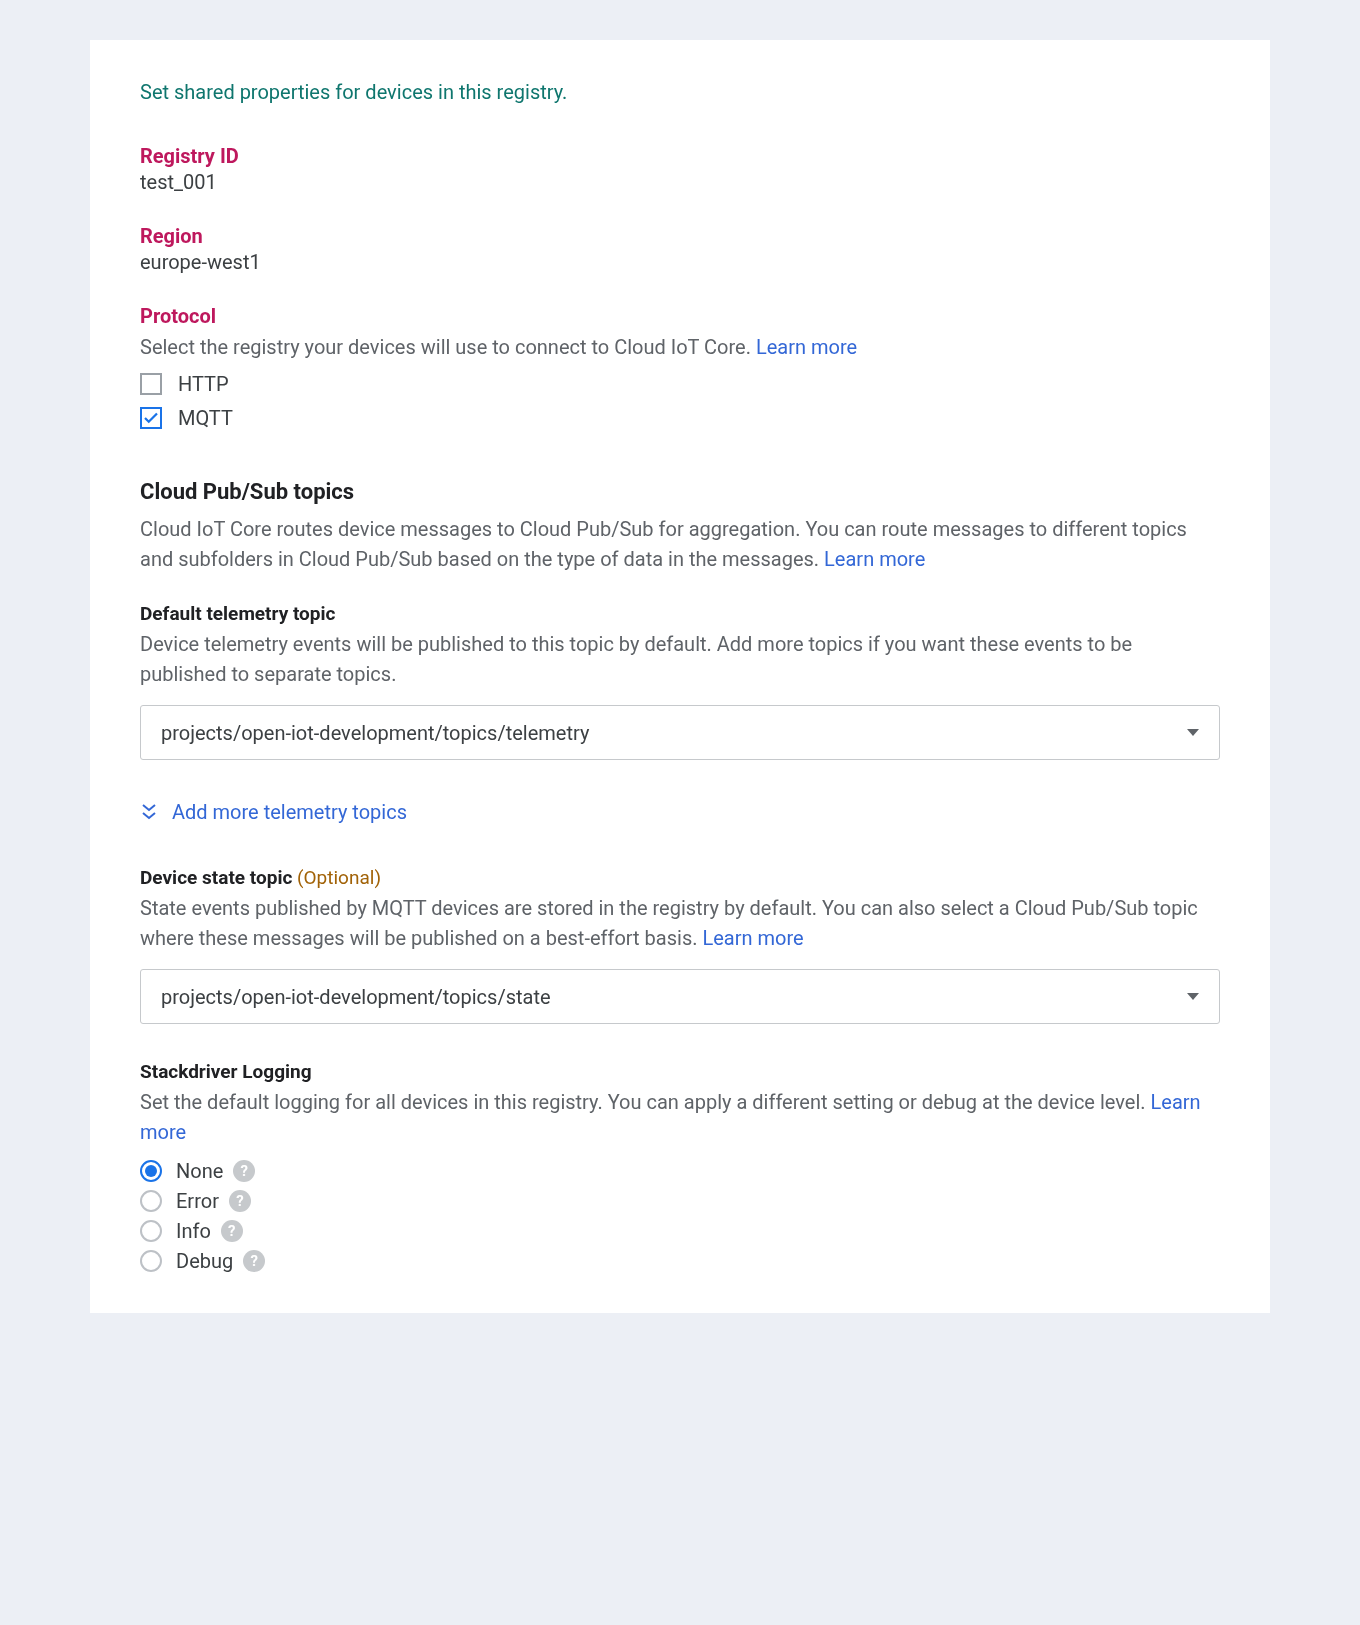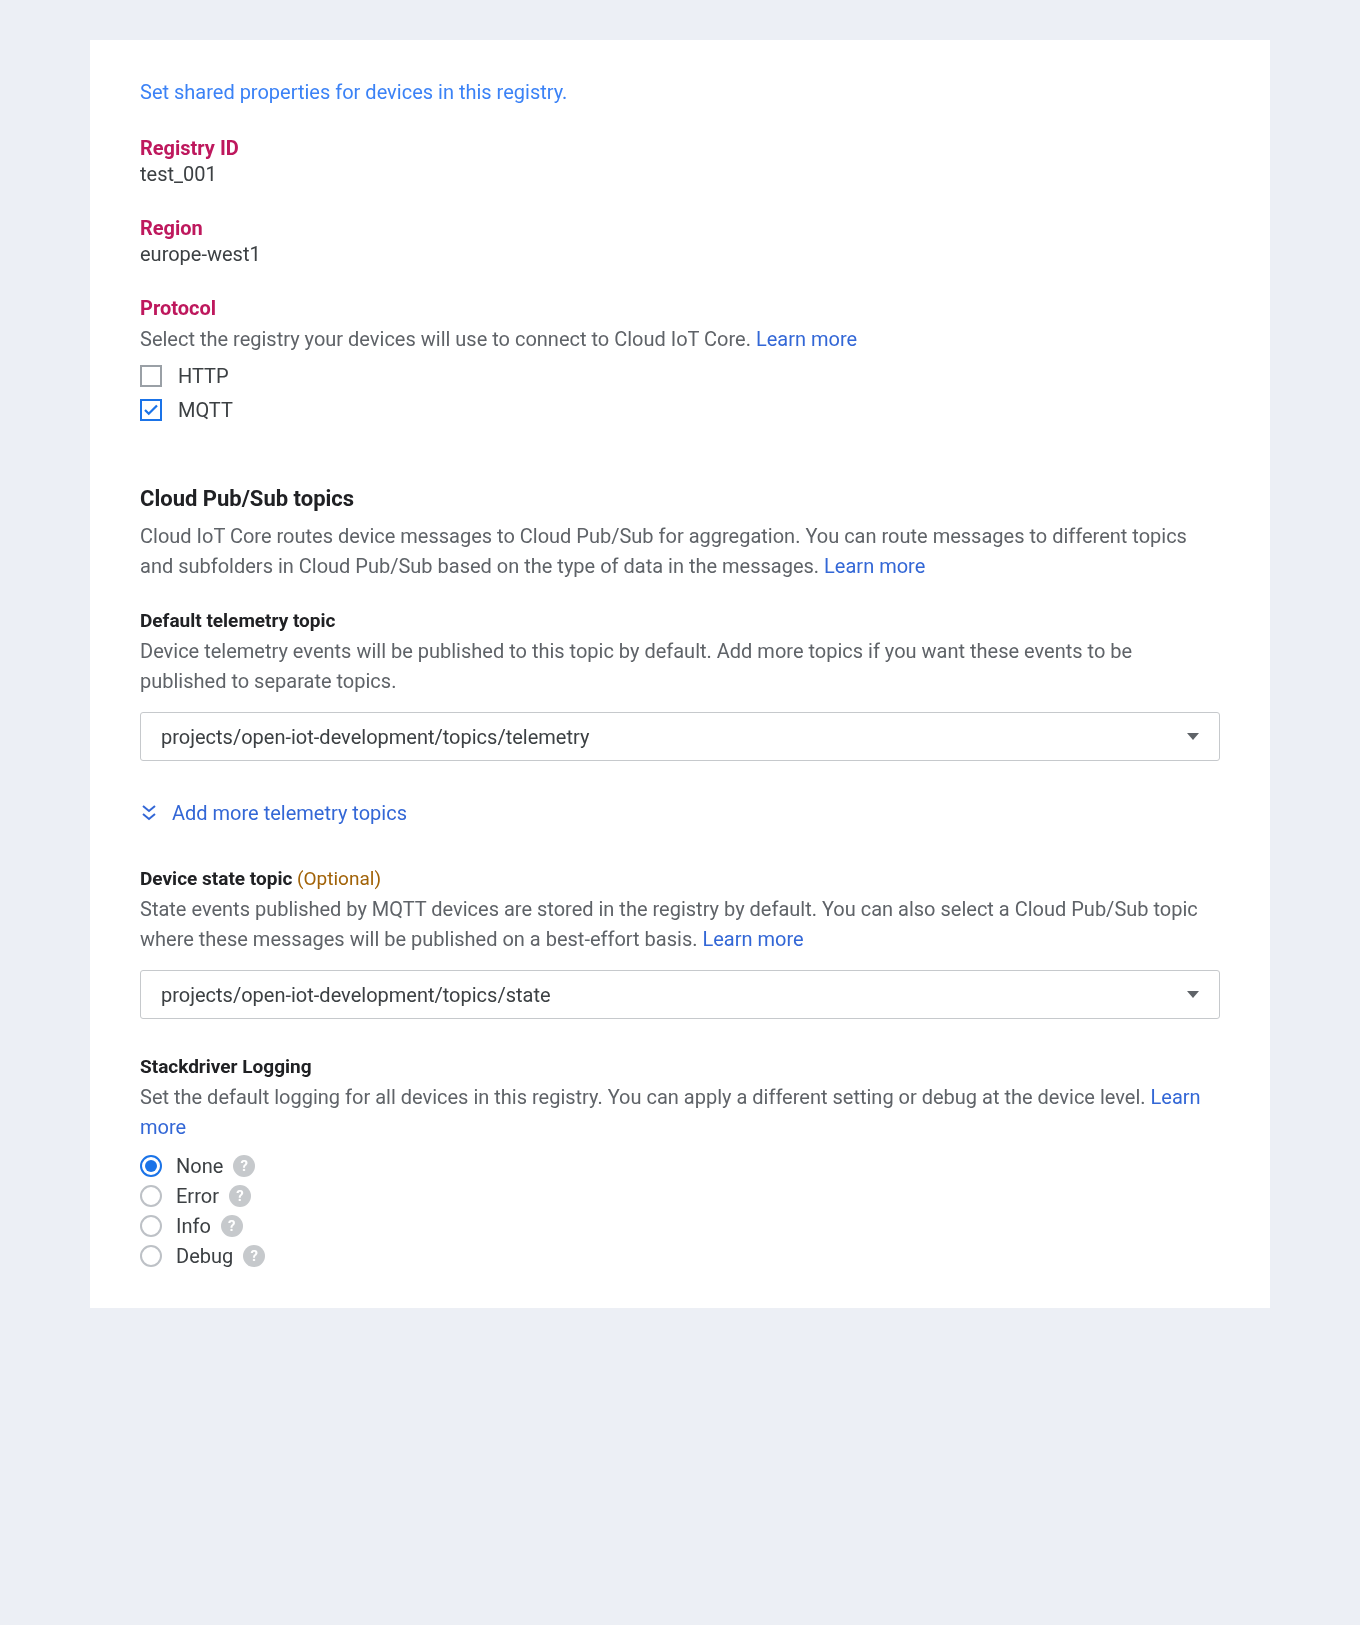--- a/index.html
+++ b/index.html
@@ -15,23 +15,23 @@
       padding: 40px;
       width: 1360px;
     }
     .card {
       background: #fff;
       width: 1180px;
       margin: 0 auto;
       padding: 40px 50px 40px 50px;
     }
     .intro {
-      color: #3b82f6;
-      font-size: 20px;
-      margin-bottom: 32px;
+      color: #0f766e;
+      font-size: 20px;
+      margin-bottom: 40px;
     }
     .field-block {
       margin-bottom: 30px;
     }
     .field-label {
       font-weight: 700;
       font-size: 20px;
       color: #be185d;
       margin-bottom: 2px;
     }
@@ -79,34 +79,34 @@
     .checkbox svg {
       display: none;
     }
     .checkbox.checked svg {
       display: block;
     }
     .section-heading {
       font-size: 22px;
       font-weight: 700;
       color: #202124;
-      margin-top: 64px;
+      margin-top: 49px;
       margin-bottom: 10px;
     }
     .sub-label {
       font-weight: 700;
       font-size: 19px;
       color: #202124;
       margin-top: 28px;
     }
     .select-box {
       border: 1px solid #c6c9cc;
       border-radius: 3px;
       width: 100%;
-      height: 49px;
+      height: 55px;
       margin-top: 16px;
       display: flex;
       align-items: center;
       justify-content: space-between;
       padding: 0 20px 0 20px;
       font-size: 20px;
       color: #3c4043;
       cursor: pointer;
       background: #fff;
     }

